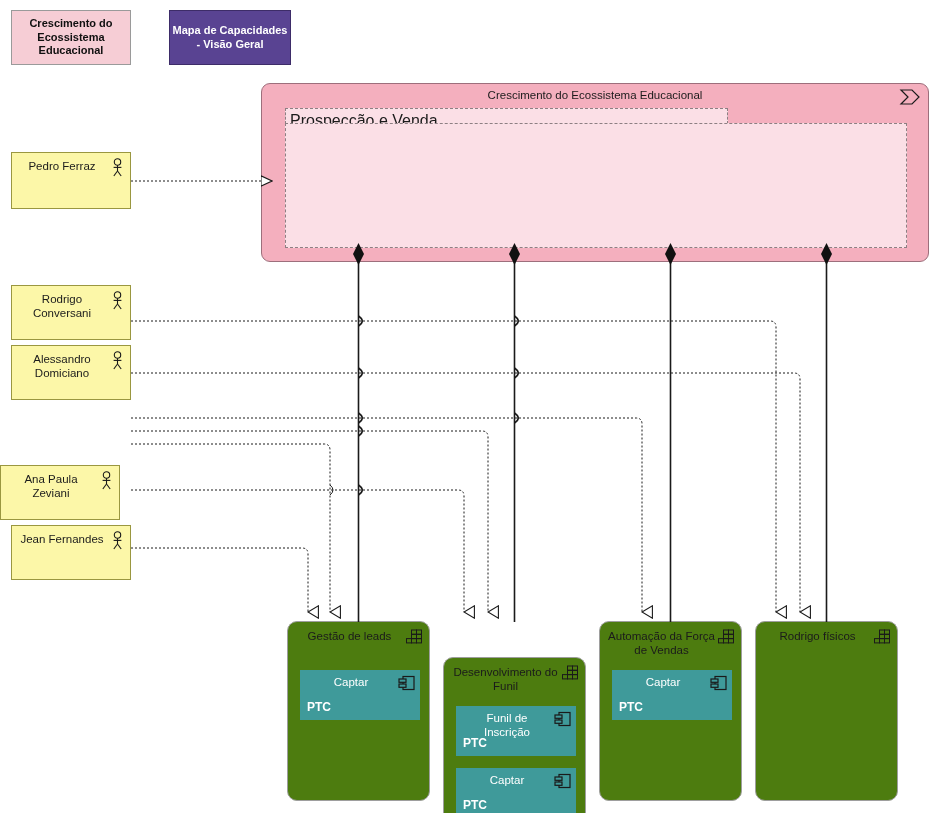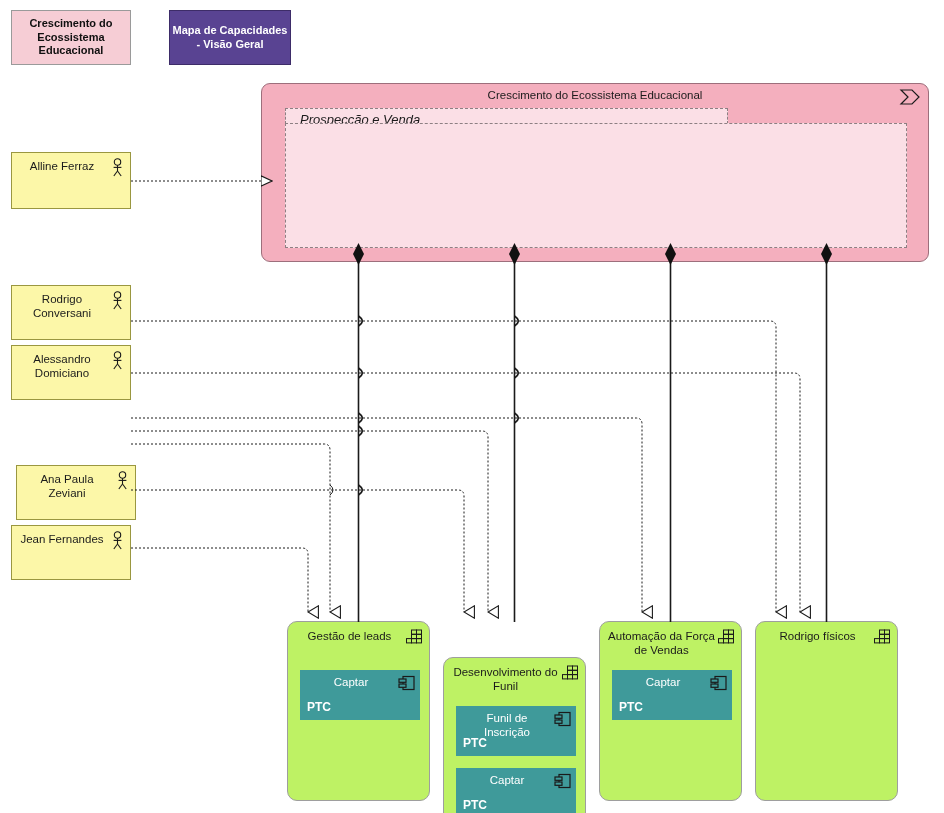--- a/index.html
+++ b/index.html
@@ -30,44 +30,43 @@
   .proc-title{
     position:absolute;left:0;right:0;top:5px;text-align:center;
     font-size:11.5px;color:#1b1b1b;
   }
   .proc-icon{position:absolute;right:7px;top:5px;width:22px;height:16px;}
   .proc-inner{
     position:absolute;box-sizing:border-box;
     background:#fbdfe6;border:1px dashed #8d7f83;
   }
   .proc-inner-label{
-    position:absolute;left:14px;top:3px;font-size:13px;color:#1b1b1b;
+    position:absolute;left:4px;top:3px;font-size:16px;color:#1b1b1b;
     white-space:nowrap;
-    font-style:italic;
   }
   .proc-inner-tabline{
     position:absolute;box-sizing:border-box;
     background:#fbdfe6;border:1px dashed #8d7f83;border-bottom:none;
   }
 
   
   .actor{
     position:absolute;box-sizing:border-box;
     background:#fcf7a8;border:1px solid #9a9740;
   }
   .actor-label{
     position:absolute;left:6px;right:24px;top:6px;
     text-align:center;font-size:11.5px;line-height:1.22;color:#1b1b1b;
   }
   .actor-icon{position:absolute;right:5px;top:5px;width:15px;height:19px;}
 
   
   .cap{
     position:absolute;box-sizing:border-box;
-    background:#bef264;border:1px solid #9e9e9e;border-radius:10px;
+    background:#4d7c0f;border:1px solid #9e9e9e;border-radius:10px;
   }
   .cap-label{
     position:absolute;left:8px;right:26px;top:7px;
     text-align:center;font-size:11.5px;line-height:1.25;color:#1b1b1b;
   }
   .cap-icon{position:absolute;right:6px;top:7px;width:17px;height:15px;}
 
   
   .app{
     position:absolute;box-sizing:border-box;background:#3f9a9a;padding-left:32px;
@@ -101,21 +100,21 @@
       </svg>
     </div>
 
     <div class="proc-inner-tabline" style="left:23px;top:24px;width:443px;height:16px;">
       <span class="proc-inner-label">Prospecção e Venda</span>
     </div>
     <div class="proc-inner" style="left:23px;top:39px;width:622px;height:125px;"></div>
   </div>
 
   <div class="actor" style="left:11px;top:152px;width:120px;height:57px;">
-    <div class="actor-label">Alline Ferraz</div>
+    <div class="actor-label">Pedro Ferraz</div>
     <div class="actor-icon">
       <svg viewBox="0 0 15 19" width="15" height="19">
         <circle cx="7.5" cy="4" r="3.2" fill="none" stroke="#1a1a1a" stroke-width="1.1"></circle>
         <line x1="7.5" y1="7.2" x2="7.5" y2="13" stroke="#1a1a1a" stroke-width="1.1"></line>
         <line x1="3.6" y1="9.4" x2="11.4" y2="9.4" stroke="#1a1a1a" stroke-width="1.1"></line>
         <line x1="7.5" y1="13" x2="3.8" y2="18" stroke="#1a1a1a" stroke-width="1.1"></line>
         <line x1="7.5" y1="13" x2="11.2" y2="18" stroke="#1a1a1a" stroke-width="1.1"></line>
       </svg>
     </div>
   </div>
@@ -140,21 +139,21 @@
         <circle cx="7.5" cy="4" r="3.2" fill="none" stroke="#1a1a1a" stroke-width="1.1"></circle>
         <line x1="7.5" y1="7.2" x2="7.5" y2="13" stroke="#1a1a1a" stroke-width="1.1"></line>
         <line x1="3.6" y1="9.4" x2="11.4" y2="9.4" stroke="#1a1a1a" stroke-width="1.1"></line>
         <line x1="7.5" y1="13" x2="3.8" y2="18" stroke="#1a1a1a" stroke-width="1.1"></line>
         <line x1="7.5" y1="13" x2="11.2" y2="18" stroke="#1a1a1a" stroke-width="1.1"></line>
       </svg>
     </div>
   </div>
 
 
-  <div class="actor" style="left:16px;top:465px;width:120px;height:55px;">
+  <div class="actor" style="left:0;top:465px;width:120px;height:55px;">
     <div class="actor-label">Ana Paula Zeviani</div>
     <div class="actor-icon">
       <svg viewBox="0 0 15 19" width="15" height="19">
         <circle cx="7.5" cy="4" r="3.2" fill="none" stroke="#1a1a1a" stroke-width="1.1"></circle>
         <line x1="7.5" y1="7.2" x2="7.5" y2="13" stroke="#1a1a1a" stroke-width="1.1"></line>
         <line x1="3.6" y1="9.4" x2="11.4" y2="9.4" stroke="#1a1a1a" stroke-width="1.1"></line>
         <line x1="7.5" y1="13" x2="3.8" y2="18" stroke="#1a1a1a" stroke-width="1.1"></line>
         <line x1="7.5" y1="13" x2="11.2" y2="18" stroke="#1a1a1a" stroke-width="1.1"></line>
       </svg>
     </div>

